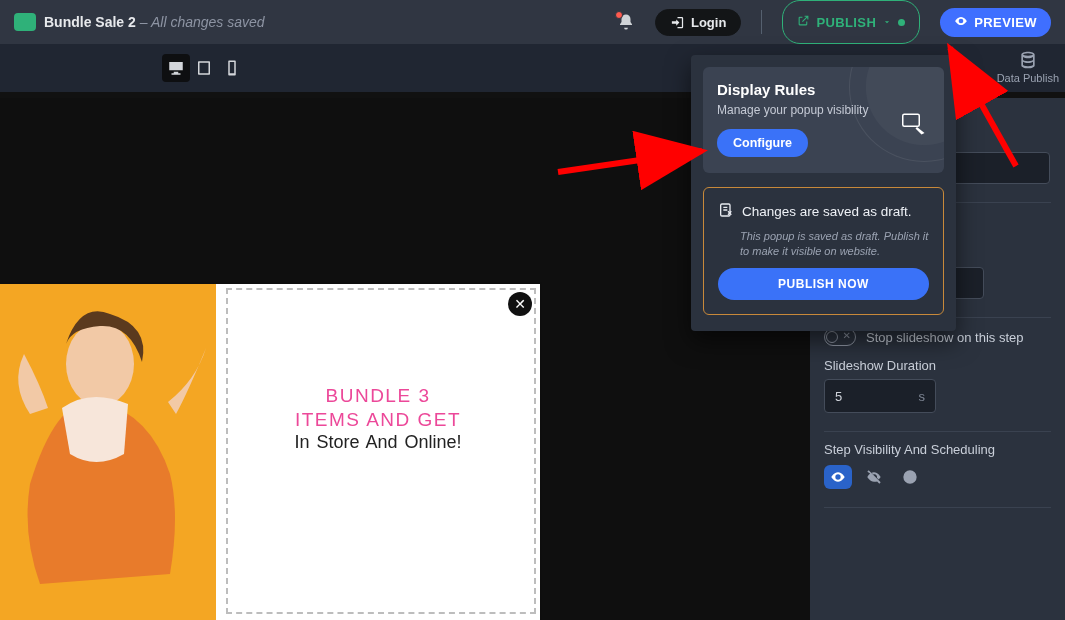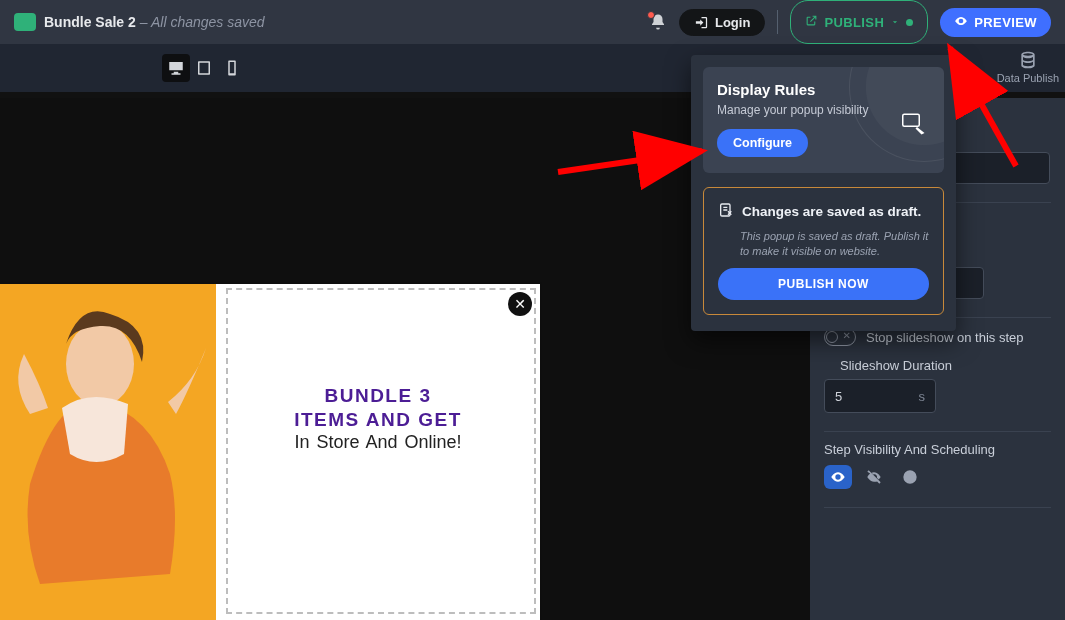--- a/index.html
+++ b/index.html
@@ -15,21 +15,21 @@
     font-size: 14px; color: #cfd2d6;
   }
   .brand-dot {
     width: 22px; height: 18px; border-radius: 4px;
     background: #2fb179; margin-right: 8px;
     display: flex; align-items: center; justify-content: center;
     font-size: 10px; color: #fff;
   }
   .doc-title { font-weight: 600; color: #e7e9ec; }
   .doc-status { margin-left: 4px; font-style: italic; color: #8d94a3; }
-  .topbar-right { margin-left: auto; display: flex; align-items: center; gap: 12px; }
+  .topbar-right { margin-left: auto; display: flex; align-items: center; gap: 20px; }
   .bell { position: relative; width: 18px; height: 18px; }
   .bell svg { width: 18px; height: 18px; fill: #cfd2d6; }
   .bell .dot { position: absolute; top: -2px; left: -2px; width: 8px; height: 8px;
     background: #ff5a4e; border-radius: 50%; border: 1px solid #303642; }
   .login-btn {
     display: flex; align-items: center; gap: 6px;
     background: #131517; color: #e7e9ec; border-radius: 18px;
     padding: 5px 14px; font-size: 13px; font-weight: 600;
     border: 1px solid #131517; cursor: pointer;
   }
@@ -86,21 +86,21 @@
     background: #f7b233; position: relative; overflow: hidden;
   }
   .popup-img svg { position:absolute; inset:0; width:100%; height:100%; }
   .popup-body {
     flex: 1; background: #fff; display: flex; flex-direction: column;
     align-items: center; justify-content: flex-start;
     padding: 100px 18px 20px 18px; text-align: center; color: #151515;
     font-family: Georgia, "Times New Roman", serif;
   }
   .bund-line { font-size: 19px; letter-spacing: 1.5px; line-height: 1.25;
-    font-family: "Segoe UI", Arial, sans-serif; color: #4c1d95; font-weight: 700; }
+    font-family: "Segoe UI", Arial, sans-serif; color: #ec4899; font-weight: 400; }
   .big-off { font-size: 52px; letter-spacing: 2px; margin: 18px 0 26px 0;
     font-family: Georgia, serif; font-weight: 500; }
   .instore { font-size: 18px; font-family: "Segoe UI", Arial, sans-serif; color: #222;
     word-spacing: 2px; }
   .close-x {
     position: absolute; top: 8px; right: 8px;
     width: 24px; height: 24px; background: #111; color: #fff;
     border-radius: 50%; display: flex; align-items: center; justify-content: center;
     font-size: 14px; cursor: pointer; font-family: Arial;
   }
@@ -158,21 +158,21 @@
   .tooli svg { width:24px; height:22px; fill:#fff; }
   .cfg-btn {
     margin-top: 12px; background: #3a72f8; color: #fff; border: none;
     padding: 7px 16px; border-radius: 16px; font-size: 12.5px; font-weight: 600; cursor: pointer;
   }
   .card2 {
     margin-top: 14px; border: 1.5px solid #c8893a; border-radius: 6px;
     padding: 14px; background: #2b323e;
   }
   .card2 .hdr { display: flex; align-items: center; gap: 8px; color: #eef1f6;
-    font-weight: 700; font-size: 13.5px; }
+    font-weight: 400; font-size: 13.5px; }
   .card2 .hdr svg { width: 16px; height: 16px; }
   .card2 .note {
     margin: 8px 0 8px 22px; color: #9ba3b2; font-size: 11px; font-style: italic; line-height: 1.4;
   }
   .pub-now {
     width: 100%; background: #3a72f8; color: #fff; border: none;
     padding: 9px 0; border-radius: 18px; font-size: 12px; font-weight: 700;
     letter-spacing: .5px; cursor: pointer;
   }
   
@@ -293,21 +293,21 @@
     <div class="sp-input narrow"></div>
   </div>
   <div class="sp-block">
     <div class="row-flex" style="margin-bottom:12px;">
       <span class="toggle">
         <span class="knob"></span>
           <span class="x">✕</span>
       </span>
       <span>Stop slideshow on this step</span>
     </div>
-    <div style="margin-bottom:6px;margin-left:16px;">Slideshow Duration</div>
+    <div style="margin-bottom:6px;">Slideshow Duration</div>
     <div class="duration-box">
       <span>5</span>
       <span style="color:#7e8694;">s</span>
     </div>
   </div>
   <div class="sp-block" style="border-bottom:1px solid #3a4250;">
     <div>Step Visibility And Scheduling</div>
     <div class="vis-icons">
       <div class="vis-icon active">
         <svg viewBox="0 0 24 24">

